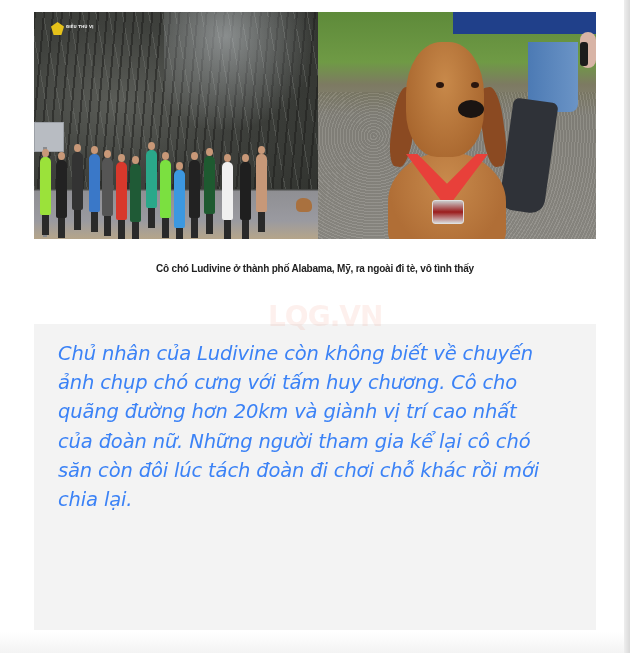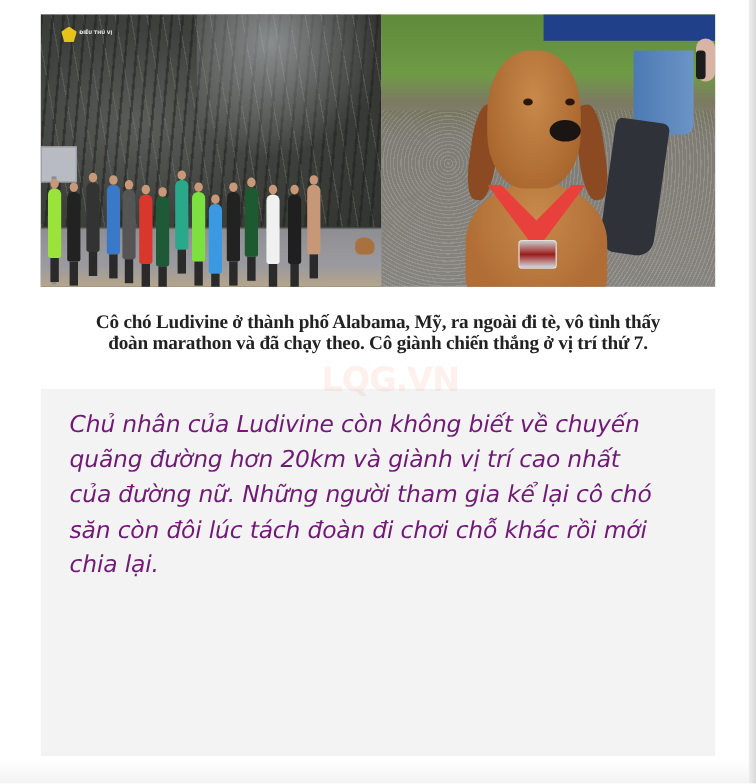--- a/index.html
+++ b/index.html
@@ -216,23 +216,23 @@
       border-radius: 3px;
       border: 1px solid #e0e0e0;
     }
     
     .caption {
       position: absolute;
       left: 34px;
       top: 260px;
       width: 562px;
       text-align: center;
-      font-family: Liberation Serif, serif;
+      font-family: Liberation Sans, sans-serif;
       font-weight: bold;
-      font-size: 16px;
+      font-size: 10px;
       line-height: 18px;
       color: #222222;
       letter-spacing: -0.2px;
     }
     
     .text-box {
       position: absolute;
       left: 34px;
       top: 324px;
       width: 562px;
@@ -254,21 +254,21 @@
     }
     .body-text {
       position: absolute;
       left: 58px;
       top: 339px;
       width: 530px;
       font-family: "DejaVu Sans", sans-serif;
       font-style: italic;
       font-size: 19.5px;
       line-height: 29.2px;
-      color: #701a75;
+      color: #3b82f6;
       letter-spacing: -0.15px;
       margin: 0;
     }
     .body-text span { display: block; white-space: nowrap; }
   </style>
 </head>
 <body>
 
 <div class="photo photo-left">
   <div class="trees"></div>
@@ -358,28 +358,28 @@
       <div class="bh-eye-r"></div>
       <div class="bh-nose"></div>
     </div>
     <div class="ribbon"></div>
     <div class="medal"></div>
   </div>
 </div>
 
 <div class="caption">
   <div>Cô chó Ludivine ở thành phố Alabama, Mỹ, ra ngoài đi tè, vô tình thấy</div>
-  <div>đoàn marathon và đã chạy theo. Cô giành chiến thắng ở vị trí thứ 7.</div>
 </div>
 
 <div class="text-box"></div>
 <div class="watermark">LQG.VN</div>
 
 <p class="body-text">
   <span>Chủ nhân của Ludivine còn không biết về chuyến</span>
+  <span>ảnh chụp chó cưng với tấm huy chương. Cô cho</span>
   <span>quãng đường hơn 20km và giành vị trí cao nhất</span>
-  <span>của đường nữ. Những người tham gia kể lại cô chó</span>
+  <span>của đoàn nữ. Những người tham gia kể lại cô chó</span>
   <span>săn còn đôi lúc tách đoàn đi chơi chỗ khác rồi mới</span>
   <span>chia lại.</span>
 </p>
 
 <div class="bottom-fade"></div>
 <div class="right-strip"></div>
 
 </body></html>

